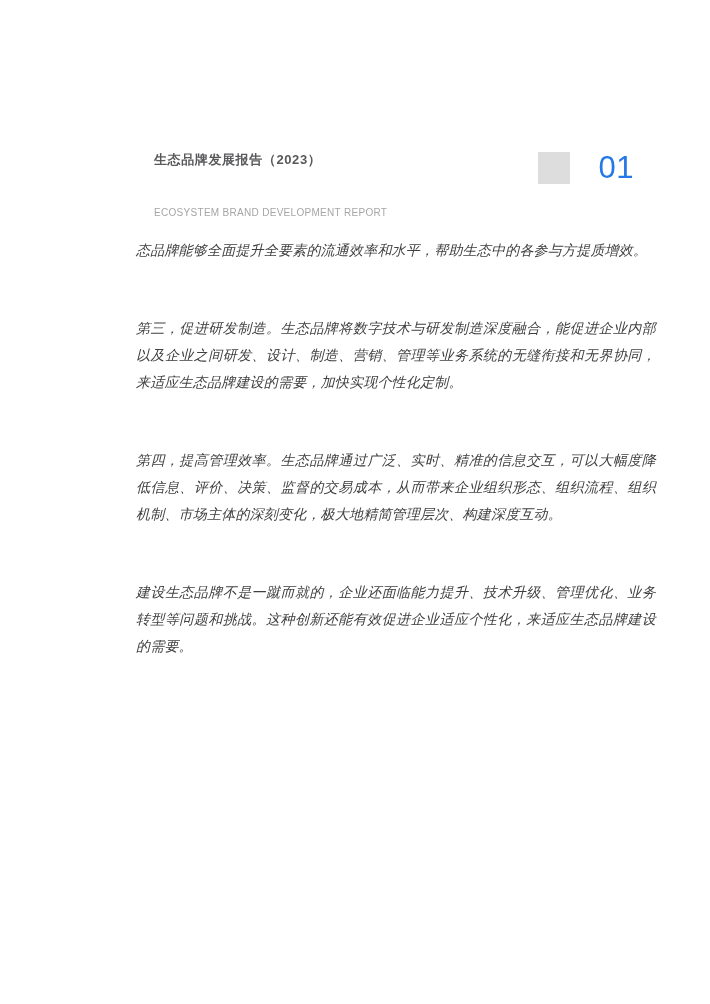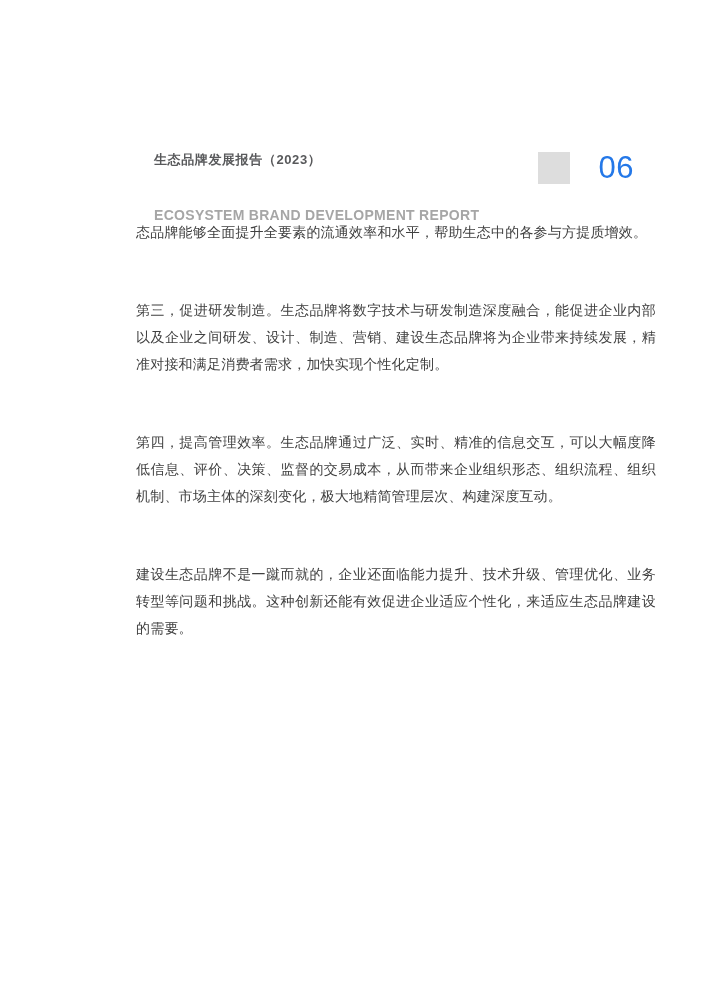--- a/index.html
+++ b/index.html
@@ -29,22 +29,22 @@
   .report-title {
     font-size: 13px;
     font-weight: bold;
     color: #58595b;
     letter-spacing: 0.6px;
     line-height: 1.3;
   }
 
   .report-subtitle {
     margin-top: 4px;
-    font-size: 14px;
-    font-weight: bold;
+    font-size: 10px;
+    font-weight: normal;
     color: #a6a6a6;
     letter-spacing: 0.3px;
   }
 
   .page-number-wrap {
     display: flex;
     align-items: center;
   }
 
   .page-number-divider {
@@ -57,23 +57,24 @@
   .page-number {
     font-size: 31px;
     line-height: 1;
     font-weight: 500;
     color: #2478e8;
     letter-spacing: 0.5px;
   }
 
   .content {
     position: absolute;
-    top: 145px;
+    top: 163px;
     left: 62px;
     width: 588px;
+    font-style: italic;
   }
 
   .content p {
     font-size: 14px;
     line-height: 27px;
     color: #404040;
     text-align: justify;
     text-justify: inter-ideograph;
     margin-bottom: 19px;
     letter-spacing: 0.2px;
@@ -84,24 +85,24 @@
 
 <div class="page">
 
   <div class="header">
     <div class="header-titles">
       <div class="report-title">生态品牌发展报告（2023）</div>
       <div class="report-subtitle">ECOSYSTEM BRAND DEVELOPMENT REPORT</div>
     </div>
     <div class="page-number-wrap">
       <div class="page-number-divider"></div>
-      <div class="page-number">06</div>
+      <div class="page-number">01</div>
     </div>
   </div>
 
   <div class="content">
     <p>态品牌能够全面提升全要素的流通效率和水平，帮助生态中的各参与方提质增效。</p>
-    <p>第三，促进研发制造。生态品牌将数字技术与研发制造深度融合，能促进企业内部以及企业之间研发、设计、制造、营销、建设生态品牌将为企业带来持续发展，精准对接和满足消费者需求，加快实现个性化定制。</p>
+    <p>第三，促进研发制造。生态品牌将数字技术与研发制造深度融合，能促进企业内部以及企业之间研发、设计、制造、营销、管理等业务系统的无缝衔接和无界协同，来适应生态品牌建设的需要，加快实现个性化定制。</p>
     <p>第四，提高管理效率。生态品牌通过广泛、实时、精准的信息交互，可以大幅度降低信息、评价、决策、监督的交易成本，从而带来企业组织形态、组织流程、组织机制、市场主体的深刻变化，极大地精简管理层次、构建深度互动。</p>
     <p>建设生态品牌不是一蹴而就的，企业还面临能力提升、技术升级、管理优化、业务转型等问题和挑战。这种创新还能有效促进企业适应个性化，来适应生态品牌建设的需要。</p>
   </div>
 
 </div>
 
 </body></html>

